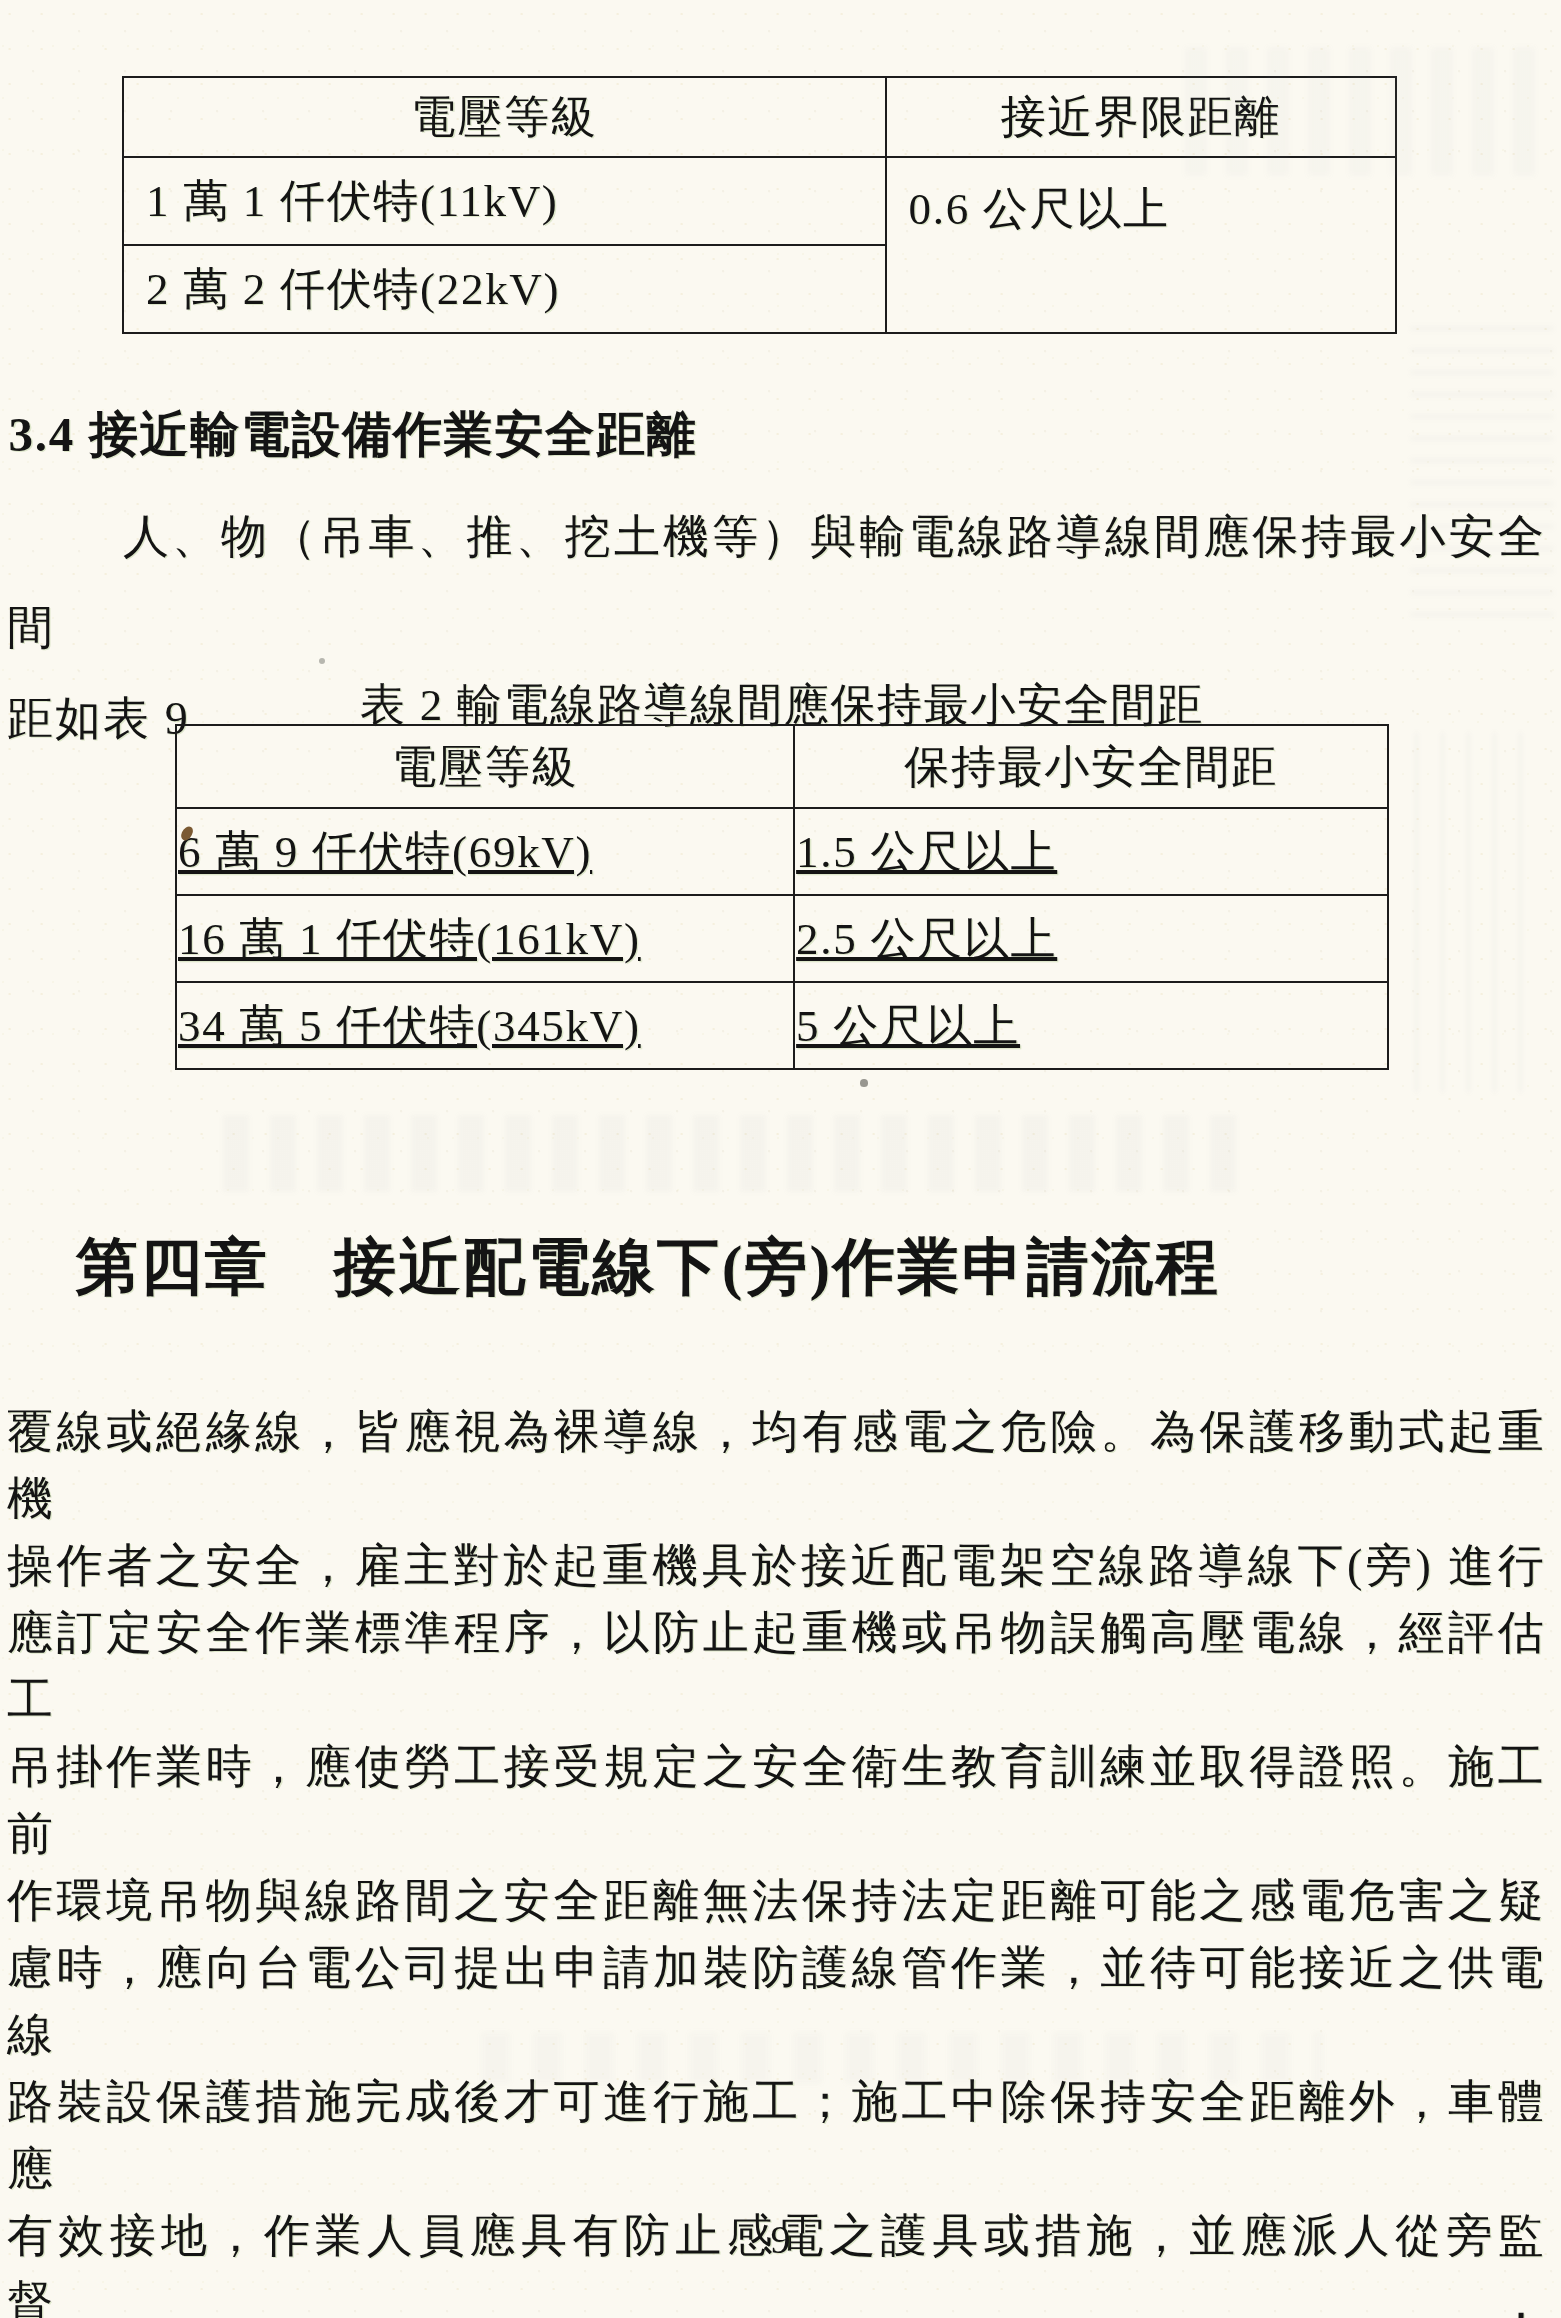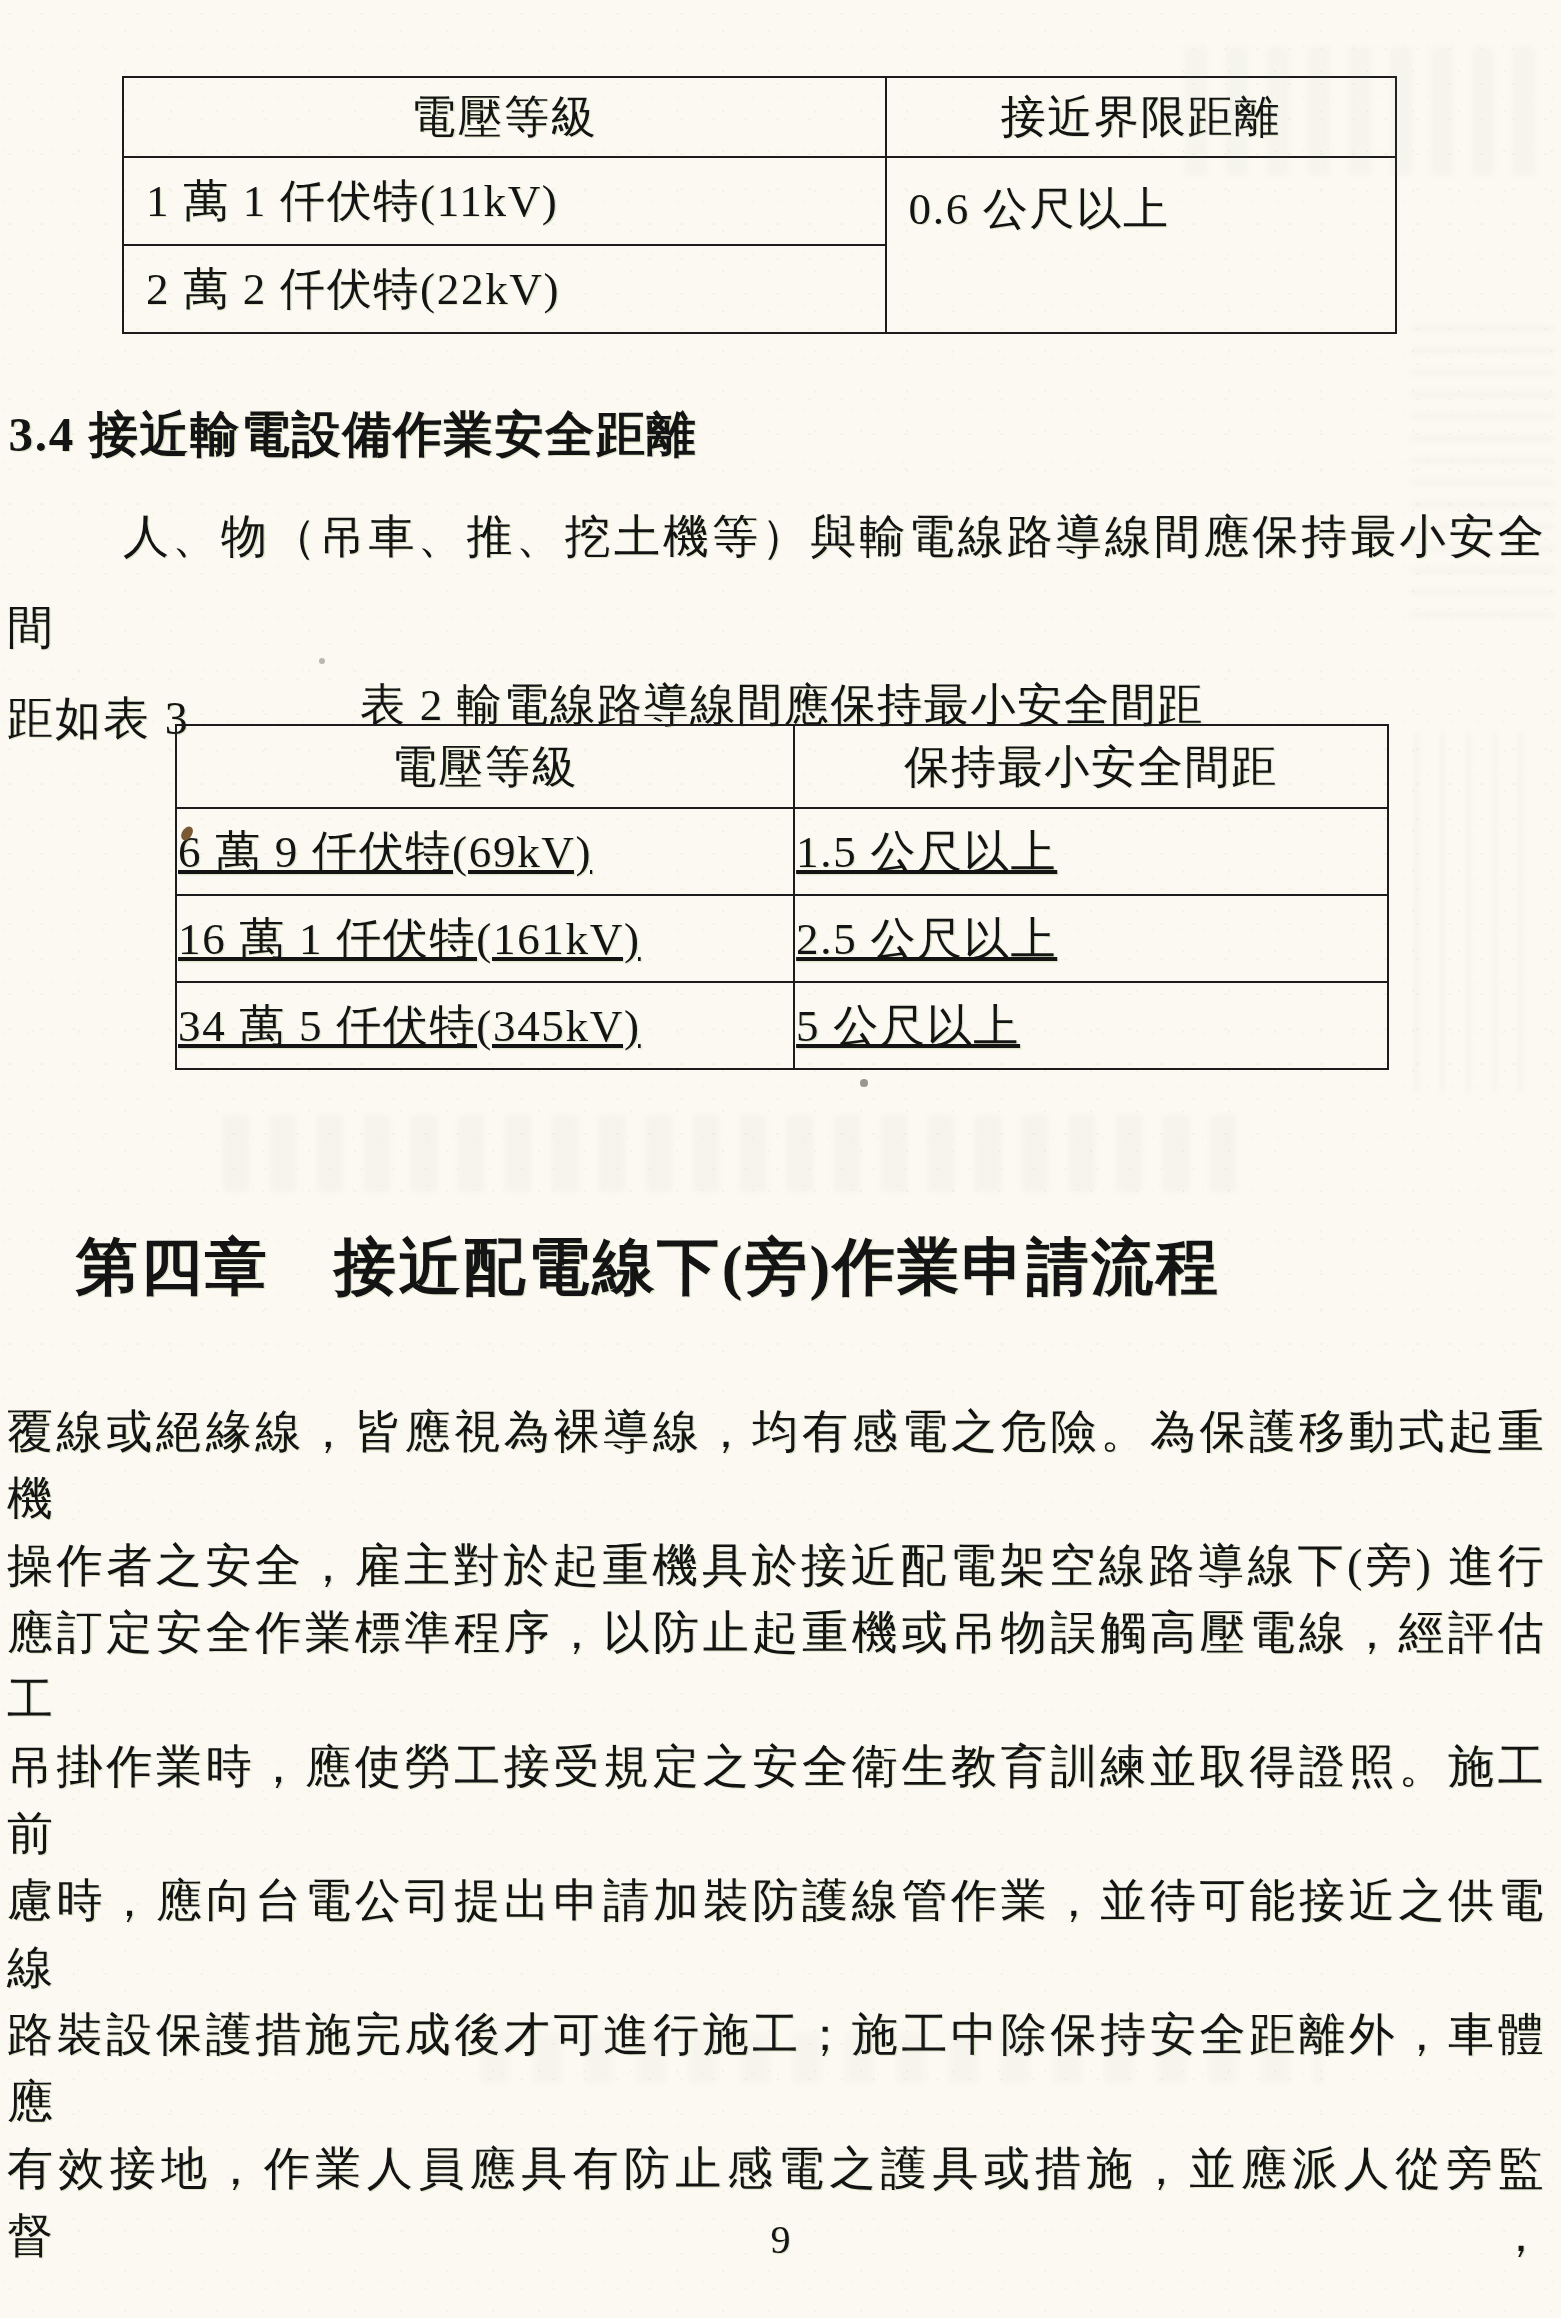--- a/index.html
+++ b/index.html
@@ -91,21 +91,21 @@
     <tr>
       <td class="volt">2 萬 2 仟伏特(22kV)</td>
     </tr>
   </tbody>
     </table>
 
   <div class="sec-heading ink">3.4 接近輸電設備作業安全距離</div>
 
   <div class="sec-para ink">
     <div class="jline indent1">人、物（吊車、推、挖土機等）與輸電線路導線間應保持最小安全間</div>
-    <div>距如表 3</div>
+    <div>距如表 9</div>
   </div>
 
   <div class="t2-title ink">表 2 輸電線路導線間應保持最小安全間距</div>
 
   <table class="doc-table t2 ink">
     <colgroup>
         <col style="width:51%">
         <col style="width:49%">
       </colgroup>
     <tbody>
@@ -128,20 +128,21 @@
   </tbody>
     </table>
 
   <div class="chapter ink">第四章　接近配電線下(旁)作業申請流程</div>
 
   <div class="body-para ink">
     <div class="jline">覆線或絕緣線，皆應視為裸導線，均有感電之危險。為保護移動式起重機</div>
     <div class="jline">操作者之安全，雇主對於起重機具於接近配電架空線路導線下(旁) 進行</div>
     <div class="jline">應訂定安全作業標準程序，以防止起重機或吊物誤觸高壓電線，經評估工</div>
     <div class="jline">吊掛作業時，應使勞工接受規定之安全衛生教育訓練並取得證照。施工前</div>
+    <div class="jline">作環境吊物與線路間之安全距離無法保持法定距離可能之感電危害之疑</div>
     <div class="jline">慮時，應向台電公司提出申請加裝防護線管作業，並待可能接近之供電線</div>
     <div class="jline">路裝設保護措施完成後才可進行施工；施工中除保持安全距離外，車體應</div>
     <div class="jline">有效接地，作業人員應具有防止感電之護具或措施，並應派人從旁監督，</div>
 
   </div>
 
   <div class="pagenum ink">9</div>
 
   <div class="ghost g1"></div>
   <div class="ghost g2"></div>

